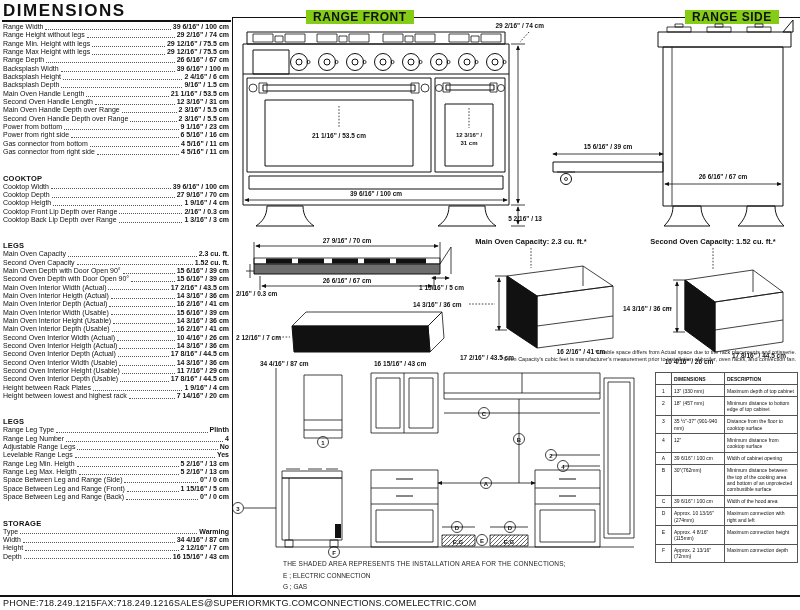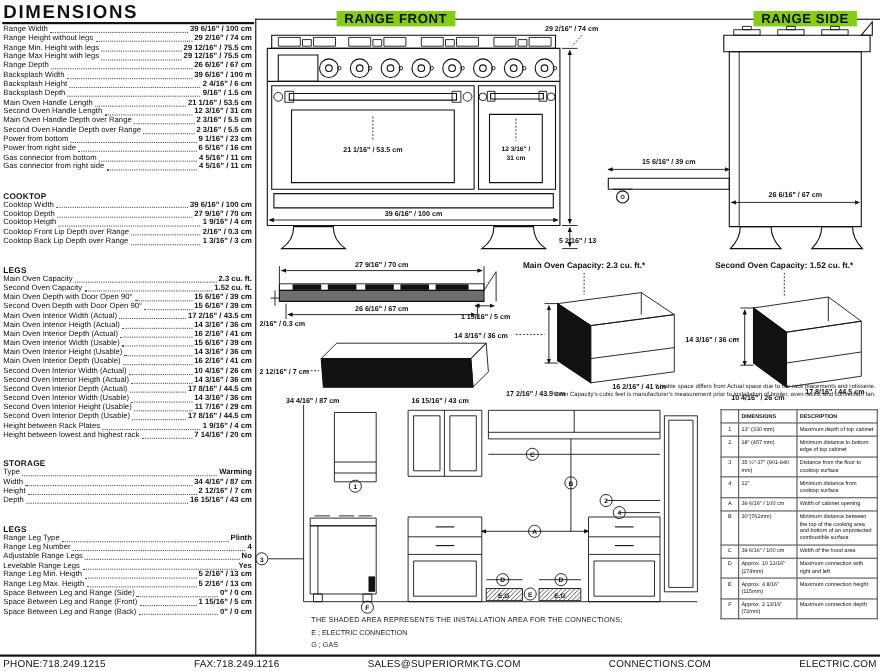--- a/index.html
+++ b/index.html
@@ -48,21 +48,21 @@
   
   #dim-table-wrap{left:655px;top:372px;width:143px}
   #dim-table{width:100%;border-collapse:collapse;font-size:5px;line-height:6.2px}
   #dim-table th,#dim-table td{border:1px solid #555;padding:2.5px 2px;vertical-align:top;text-align:left}
   #dim-table th{font-weight:bold}
   #dim-table td.nc{width:11px;text-align:center}
   #dim-table td.dc{width:48px}
 
   
   #footer-rule{left:0;top:595px;width:800px;border-top:2px solid #111;height:0}
-  #footer{left:0;top:598px;width:794px;padding:0 3px;display:flex;justify-content:space-between;
+  #footer{left:0;top:598px;width:794px;padding:0 3px;display:flex;justify-content:flex-start;
           font-size:9px;letter-spacing:.2px;white-space:nowrap}
 </style>
 </head>
 <body>
 
 <svg width="0" height="0">
   <defs>
     <marker id="mA" markerWidth="8" markerHeight="8" refX="5" refY="3" orient="auto-start-reverse">
       <path d="M0,0.5 L6,3 L0,5.5 Z" fill="#111"></path>
     </marker>
@@ -277,88 +277,88 @@
         <span class="dots"></span>
         <span class="val">1 9/16" / 4 cm</span>
       </div>
       <div class="spec-row">
         <span class="lbl">Height between lowest and highest rack</span>
         <span class="dots"></span>
         <span class="val">7 14/16" / 20 cm</span>
       </div>
     </div>
     <div class="spec-section">
-      <div class="spec-head">STORAGE</div>
-      <div class="spec-row">
-        <span class="lbl">Type</span>
-        <span class="dots"></span>
-        <span class="val">Warming</span>
-      </div>
-      <div class="spec-row">
-        <span class="lbl">Width</span>
-        <span class="dots"></span>
-        <span class="val">34 4/16" / 87 cm</span>
-      </div>
-      <div class="spec-row">
-        <span class="lbl">Height</span>
-        <span class="dots"></span>
-        <span class="val">2 12/16" / 7 cm</span>
-      </div>
-      <div class="spec-row">
-        <span class="lbl">Depth</span>
-        <span class="dots"></span>
-        <span class="val">16 15/16" / 43 cm</span>
+      <div class="spec-head">LEGS</div>
+      <div class="spec-row">
+        <span class="lbl">Range Leg Type</span>
+        <span class="dots"></span>
+        <span class="val">Plinth</span>
+      </div>
+      <div class="spec-row">
+        <span class="lbl">Range Leg Number</span>
+        <span class="dots"></span>
+        <span class="val">4</span>
+      </div>
+      <div class="spec-row">
+        <span class="lbl">Adjustable Range Legs</span>
+        <span class="dots"></span>
+        <span class="val">No</span>
+      </div>
+      <div class="spec-row">
+        <span class="lbl">Levelable Range Legs</span>
+        <span class="dots"></span>
+        <span class="val">Yes</span>
+      </div>
+      <div class="spec-row">
+        <span class="lbl">Range Leg Min. Heigth</span>
+        <span class="dots"></span>
+        <span class="val">5 2/16" / 13 cm</span>
+      </div>
+      <div class="spec-row">
+        <span class="lbl">Range Leg Max. Heigth</span>
+        <span class="dots"></span>
+        <span class="val">5 2/16" / 13 cm</span>
+      </div>
+      <div class="spec-row">
+        <span class="lbl">Space Between Leg and Range (Side)</span>
+        <span class="dots"></span>
+        <span class="val">0" / 0 cm</span>
+      </div>
+      <div class="spec-row">
+        <span class="lbl">Space Between Leg and Range (Front)</span>
+        <span class="dots"></span>
+        <span class="val">1 15/16" / 5 cm</span>
+      </div>
+      <div class="spec-row">
+        <span class="lbl">Space Between Leg and Range (Back)</span>
+        <span class="dots"></span>
+        <span class="val">0" / 0 cm</span>
       </div>
     </div>
     <div class="spec-section">
-      <div class="spec-head">LEGS</div>
-      <div class="spec-row">
-        <span class="lbl">Range Leg Type</span>
-        <span class="dots"></span>
-        <span class="val">Plinth</span>
-      </div>
-      <div class="spec-row">
-        <span class="lbl">Range Leg Number</span>
-        <span class="dots"></span>
-        <span class="val">4</span>
-      </div>
-      <div class="spec-row">
-        <span class="lbl">Adjustable Range Legs</span>
-        <span class="dots"></span>
-        <span class="val">No</span>
-      </div>
-      <div class="spec-row">
-        <span class="lbl">Levelable Range Legs</span>
-        <span class="dots"></span>
-        <span class="val">Yes</span>
-      </div>
-      <div class="spec-row">
-        <span class="lbl">Range Leg Min. Heigth</span>
-        <span class="dots"></span>
-        <span class="val">5 2/16" / 13 cm</span>
-      </div>
-      <div class="spec-row">
-        <span class="lbl">Range Leg Max. Heigth</span>
-        <span class="dots"></span>
-        <span class="val">5 2/16" / 13 cm</span>
-      </div>
-      <div class="spec-row">
-        <span class="lbl">Space Between Leg and Range (Side)</span>
-        <span class="dots"></span>
-        <span class="val">0" / 0 cm</span>
-      </div>
-      <div class="spec-row">
-        <span class="lbl">Space Between Leg and Range (Front)</span>
-        <span class="dots"></span>
-        <span class="val">1 15/16" / 5 cm</span>
-      </div>
-      <div class="spec-row">
-        <span class="lbl">Space Between Leg and Range (Back)</span>
-        <span class="dots"></span>
-        <span class="val">0" / 0 cm</span>
+      <div class="spec-head">STORAGE</div>
+      <div class="spec-row">
+        <span class="lbl">Type</span>
+        <span class="dots"></span>
+        <span class="val">Warming</span>
+      </div>
+      <div class="spec-row">
+        <span class="lbl">Width</span>
+        <span class="dots"></span>
+        <span class="val">34 4/16" / 87 cm</span>
+      </div>
+      <div class="spec-row">
+        <span class="lbl">Height</span>
+        <span class="dots"></span>
+        <span class="val">2 12/16" / 7 cm</span>
+      </div>
+      <div class="spec-row">
+        <span class="lbl">Depth</span>
+        <span class="dots"></span>
+        <span class="val">16 15/16" / 43 cm</span>
       </div>
     </div>
   </div>
 
 <svg style="left:233px;top:16px" width="312" height="216" viewBox="0 0 312 216">
   <rect x="14" y="16" width="258" height="12" class="ln"></rect>
   <g>
     <g>
         <rect x="20" y="18" width="20" height="8" class="lnt"></rect>
         <rect x="52" y="18" width="20" height="8" class="lnt"></rect>

